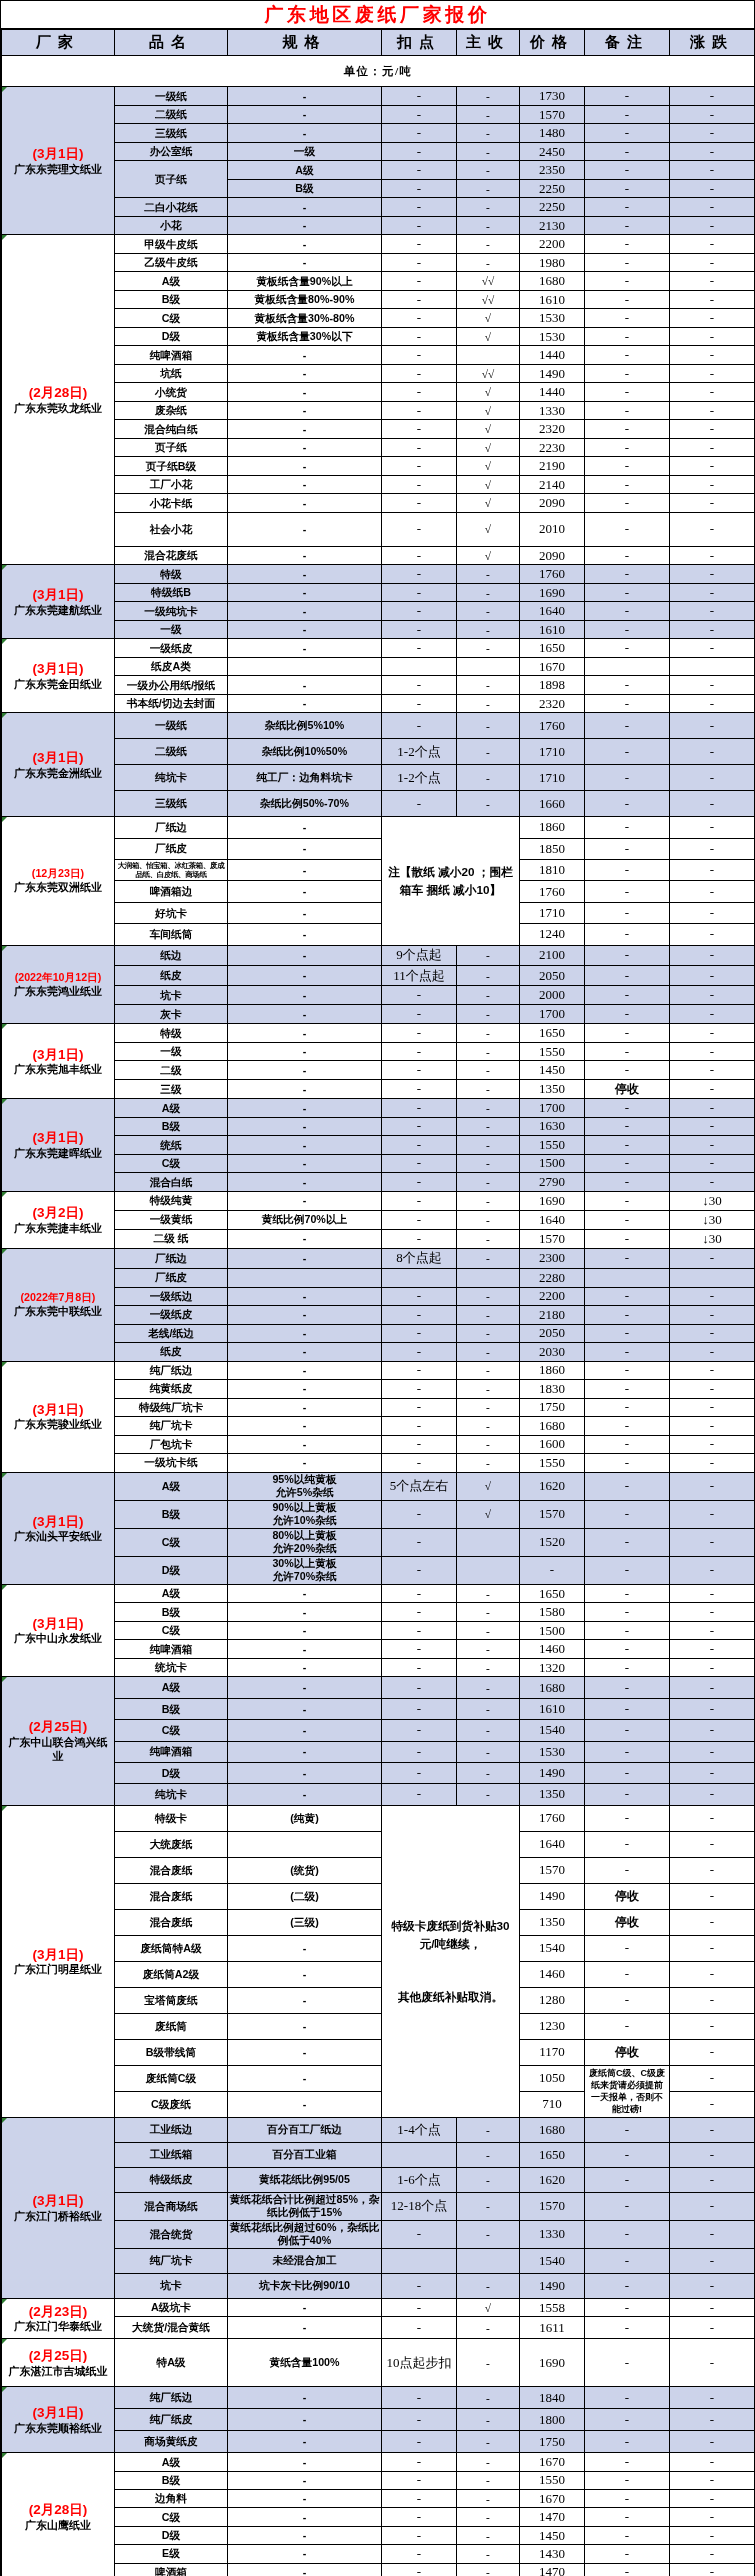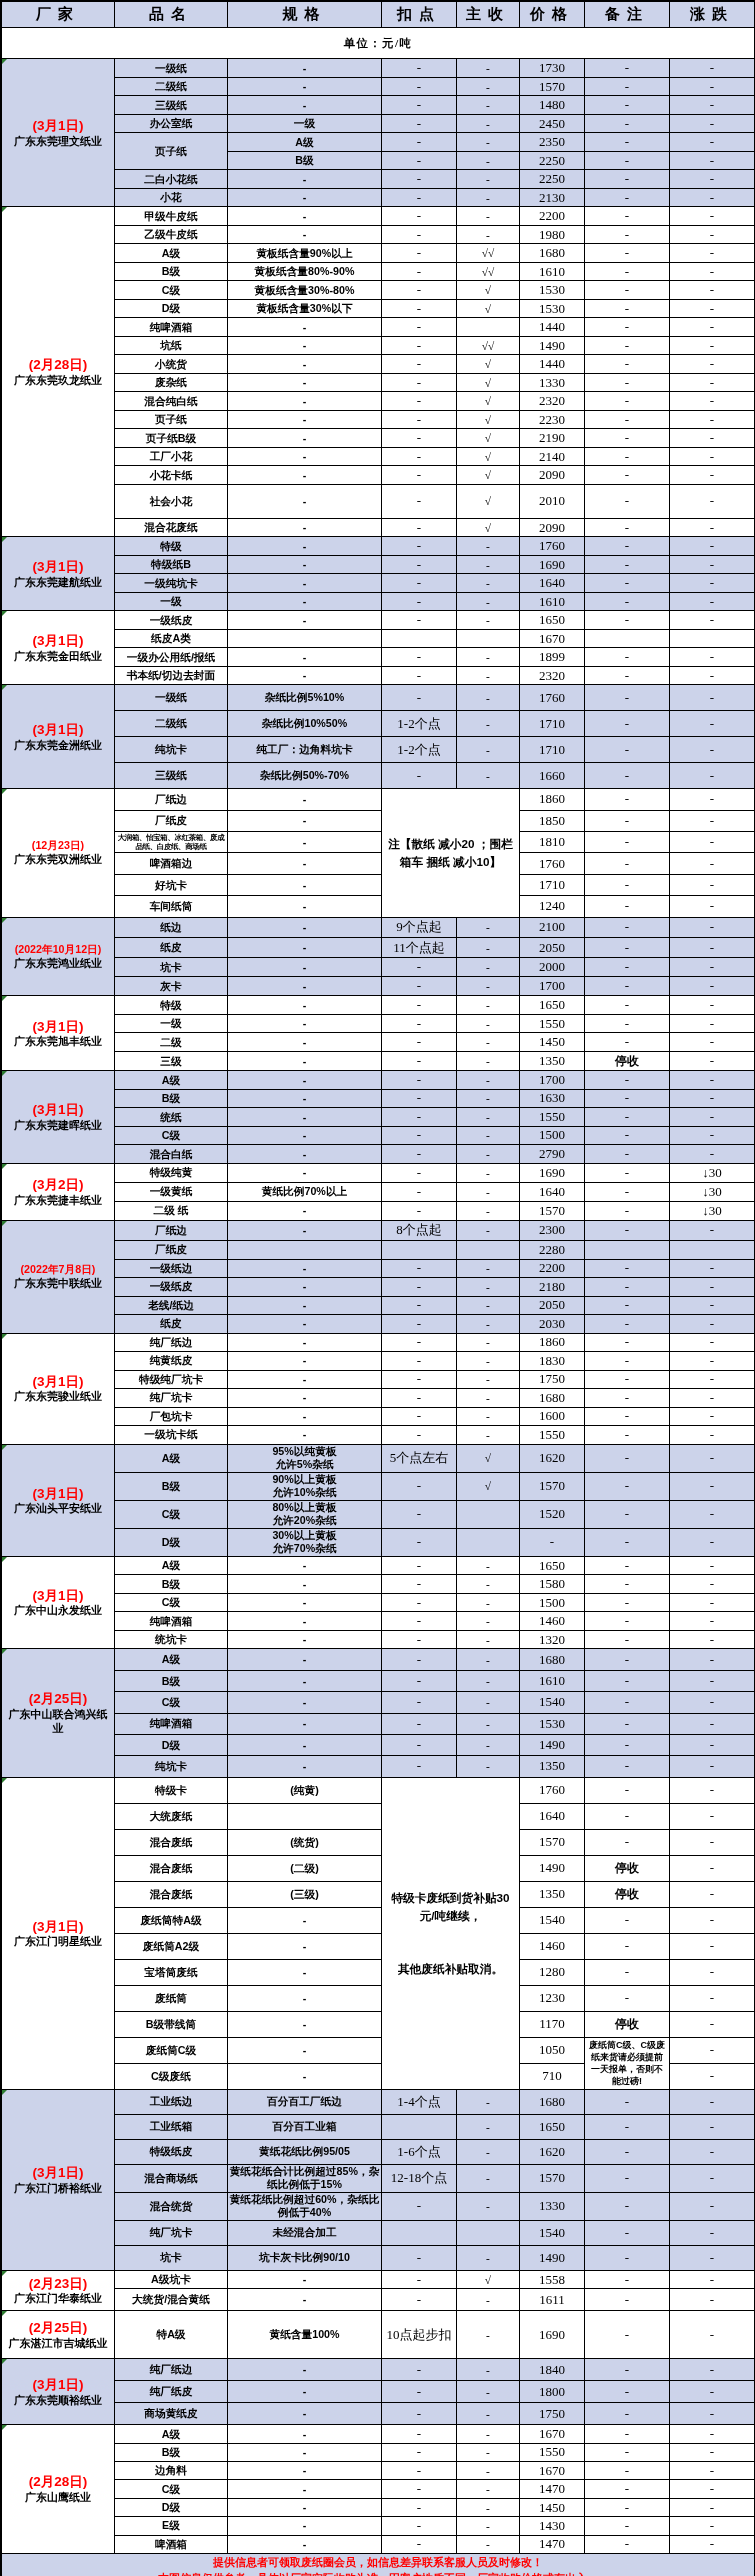--- a/index.html
+++ b/index.html
@@ -28,20 +28,21 @@
   td.stop{font-weight:bold;font-size:12px;font-family:"Liberation Sans",sans-serif;}
   td.mnote{font-weight:bold;font-size:11.7px;line-height:1.5;white-space:pre-line;}
   td.mnote2{font-weight:bold;font-size:9px;line-height:1.35;padding:0.7px 2.1px;}
   tr.footer-row td{background:#ccd3ea;color:#ff0000;font-weight:bold;font-size:11px;
                    line-height:1.45;height:31px;}
 </style>
 </head>
 <body>
 
 <div class="sheet">
+  <div class="title">广东地区废纸厂家报价</div>
   <table>
     <colgroup>
       <col style="width:113px">
         <col style="width:113px">
         <col style="width:154px">
       <col style="width:75px">
         <col style="width:63px">
         <col style="width:65px">
       <col style="width:85px">
         <col style="width:85px">
@@ -354,21 +355,21 @@
           <td class="chk"></td>
           <td class="num">1670</td>
           <td class="num"></td>
           <td class="num"></td>
         </tr>
         <tr class="plain" style="height: 18.5px;">
           <td class="name">一级办公用纸/报纸</td>
           <td class="spec">-</td>
           <td class="num">-</td>
           <td class="chk">-</td>
-          <td class="num">1899</td>
+          <td class="num">1898</td>
           <td class="num">-</td>
           <td class="num">-</td>
         </tr>
         <tr class="plain" style="height: 18.5px;">
           <td class="name">书本纸/切边去封面</td>
           <td class="spec">-</td>
           <td class="num">-</td>
           <td class="chk">-</td>
           <td class="num">2320</td>
           <td class="num">-</td>

